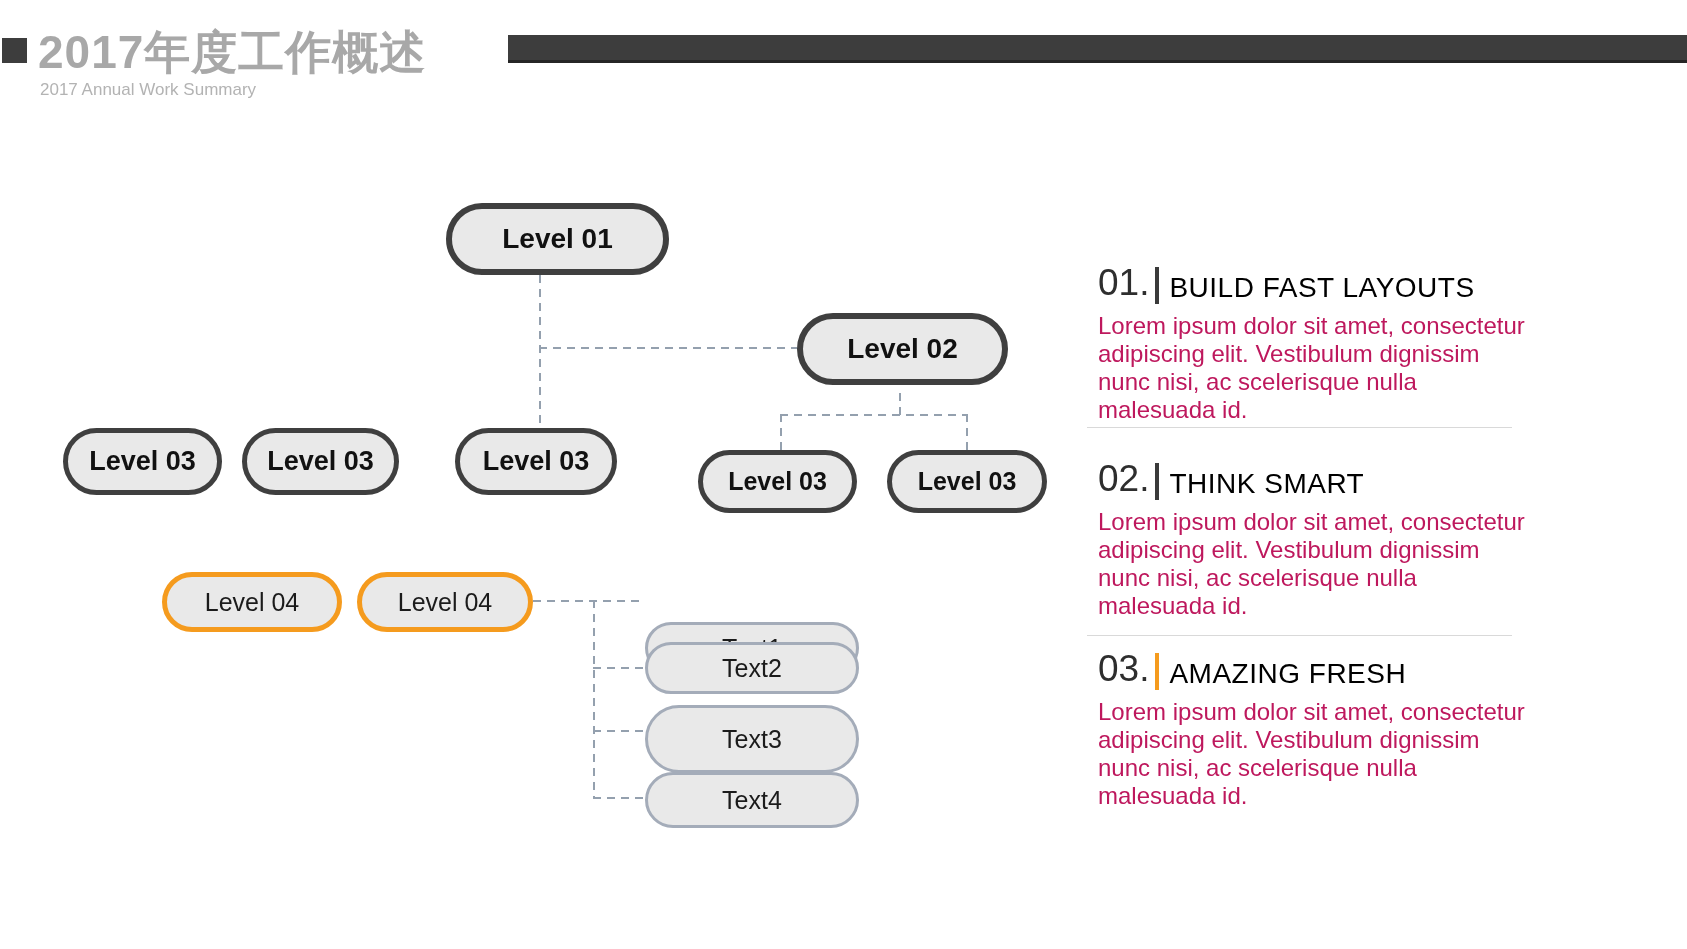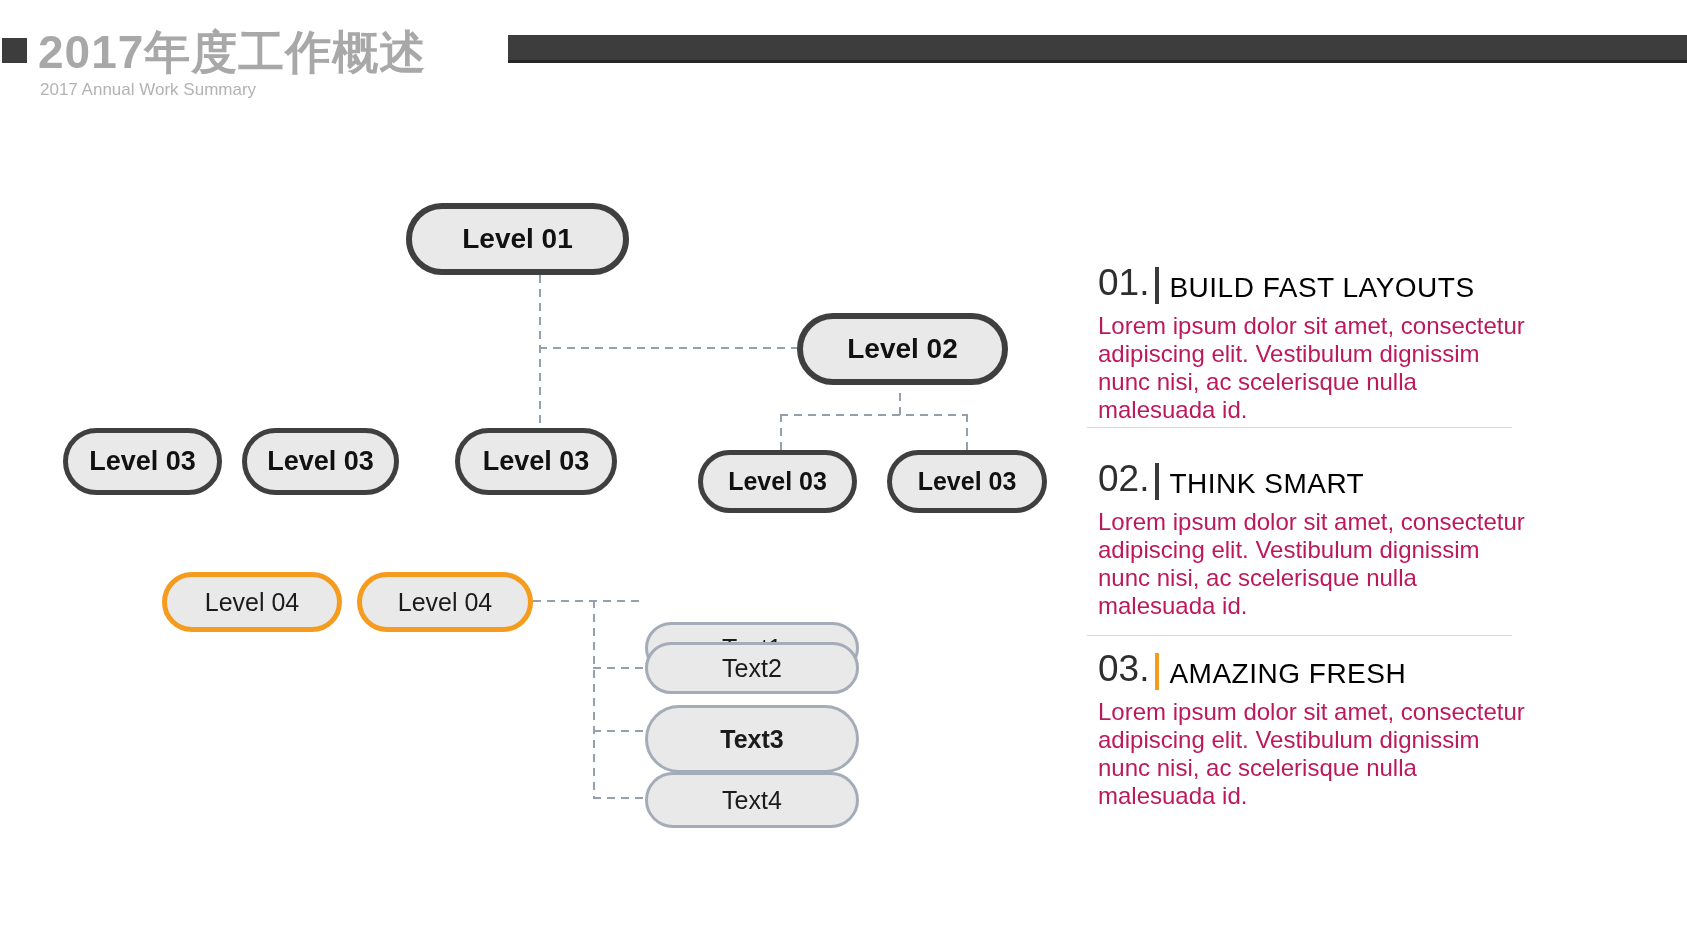--- a/index.html
+++ b/index.html
@@ -56,21 +56,21 @@
   <div class="vdash" style="left:899px;top:393px;height:22px;"></div>
   <div class="hdash" style="left:780px;top:414px;width:188px;"></div>
   <div class="vdash" style="left:780px;top:414px;height:36px;"></div>
   <div class="vdash" style="left:966px;top:414px;height:36px;"></div>
   <div class="hdash" style="left:533px;top:600px;width:112px;"></div>
   <div class="vdash" style="left:593px;top:600px;height:199px;"></div>
   <div class="hdash" style="left:593px;top:667px;width:54px;"></div>
   <div class="hdash" style="left:593px;top:730px;width:54px;"></div>
   <div class="hdash" style="left:593px;top:797px;width:52px;"></div>
 
-  <div class="pill dark l1" style="left:406px;top:203px;width:223px;height:72px;">
+  <div class="pill dark l1" style="left:446px;top:203px;width:223px;height:72px;">
     <span>Level 01</span>
   </div>
 
   <div class="pill dark l2" style="left:797px;top:313px;width:211px;height:72px;">
     <span>Level 02</span>
   </div>
 
   <div class="pill dark l3a" style="left:63px;top:428px;width:159px;height:67px;">
     <span>Level 03</span>
   </div>
@@ -94,21 +94,21 @@
   <div class="pill orange" style="left:357px;top:572px;width:176px;height:60px;">
     <span>Level 04</span>
   </div>
 
   <div class="pill silver" style="left:645px;top:575px;width:214px;height:52px;margin-top:47px;">
     <span>Text1</span>
   </div>
   <div class="pill silver" style="left:645px;top:642px;width:214px;height:52px;">
     <span>Text2</span>
   </div>
-  <div class="pill silver" style="left:645px;top:705px;width:214px;height:68px;font-weight:bold;">
+  <div class="pill silver" style="left:645px;top:705px;width:214px;height:68px;">
     <span>Text3</span>
   </div>
   <div class="pill silver" style="left:645px;top:772px;width:214px;height:56px;">
     <span>Text4</span>
   </div>
 
   <div class="section" style="top:262px;">
     <div class="sec-head">
       <span class="sec-num">01.</span>
       <span class="sec-bar"></span>

